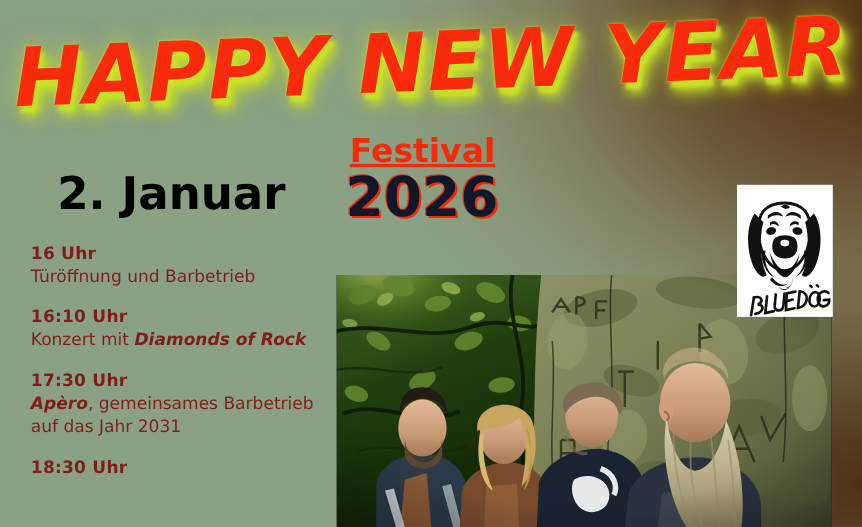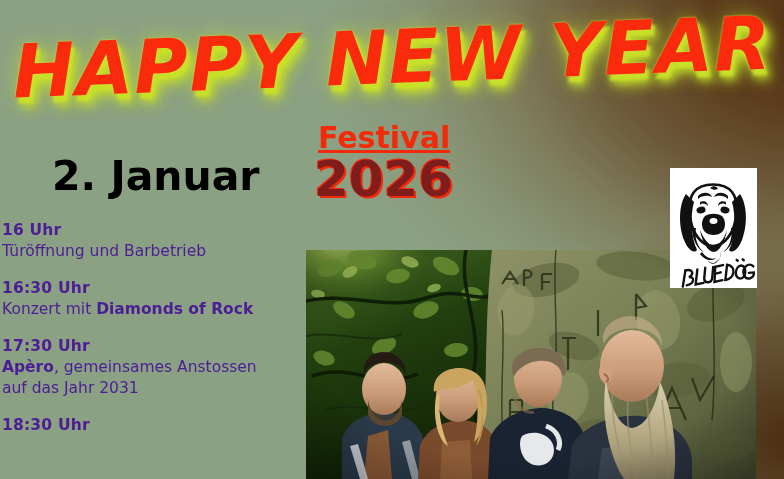--- a/index.html
+++ b/index.html
@@ -73,41 +73,41 @@
     font-size: 30px;
     font-weight: bold;
     color: #f32a0a;
     text-decoration: underline;
   }
   .year {
     position: absolute;
     left: 314px; top: 150px;
     font-size: 50px;
     font-weight: bold;
+    color: #0f172a;
+    text-shadow: 2px 2px 0 #f32a0a, -1px -1px 0 #f32a0a;
+  }
+  
+  .programme {
+    position: absolute;
+    left: 28px; top: 220px;
+    width: 300px;
     color: #7f1d1d;
-    text-shadow: 2px 2px 0 #f32a0a, -1px -1px 0 #f32a0a;
-  }
-  
-  .programme {
-    position: absolute;
-    left: 2px; top: 220px;
-    width: 300px;
-    color: #4c1d95;
     font-size: 15.5px;
     line-height: 1.33;
   }
   .prog-item { margin-bottom: 17px; }
   .prog-item:last-child { margin-bottom: 0; margin-top: 16px; }
   .prog-time {
     font-weight: bold;
     font-size: 15.5px;
     letter-spacing: 0.2px;
   }
   .prog-desc { font-weight: normal; }
-  .prog-desc b { font-weight: bold; }
+  .prog-desc b { font-weight: bold; font-style: italic; }
   
   .photo {
     position: absolute;
     left: 306px; top: 250px;
     width: 450px; height: 229px;
     overflow: hidden;
     background: #1b2415;
   }
   .photo svg { display: block; width: 450px; height: 229px; }
   
@@ -136,28 +136,28 @@
 
   <div class="programme">
 
     <div class="prog-item">
       <div class="prog-time">16 Uhr</div>
       <div class="prog-desc"><span>Türöffnung und Barbetrieb</span><b></b><span></span></div>
       <div class="prog-desc"></div>
     </div>
 
     <div class="prog-item">
-      <div class="prog-time">16:30 Uhr</div>
+      <div class="prog-time">16:10 Uhr</div>
       <div class="prog-desc"><span>Konzert mit </span><b>Diamonds of Rock</b><span></span></div>
       <div class="prog-desc"></div>
     </div>
 
     <div class="prog-item">
       <div class="prog-time">17:30 Uhr</div>
-      <div class="prog-desc"><span></span><b>Apèro</b><span>, gemeinsames Anstossen</span></div>
+      <div class="prog-desc"><span></span><b>Apèro</b><span>, gemeinsames Barbetrieb</span></div>
       <div class="prog-desc">auf das Jahr 2031</div>
     </div>
 
     <div class="prog-item">
       <div class="prog-time">18:30 Uhr</div>
       <div class="prog-desc"></div>
     </div>
 
   </div>
 

